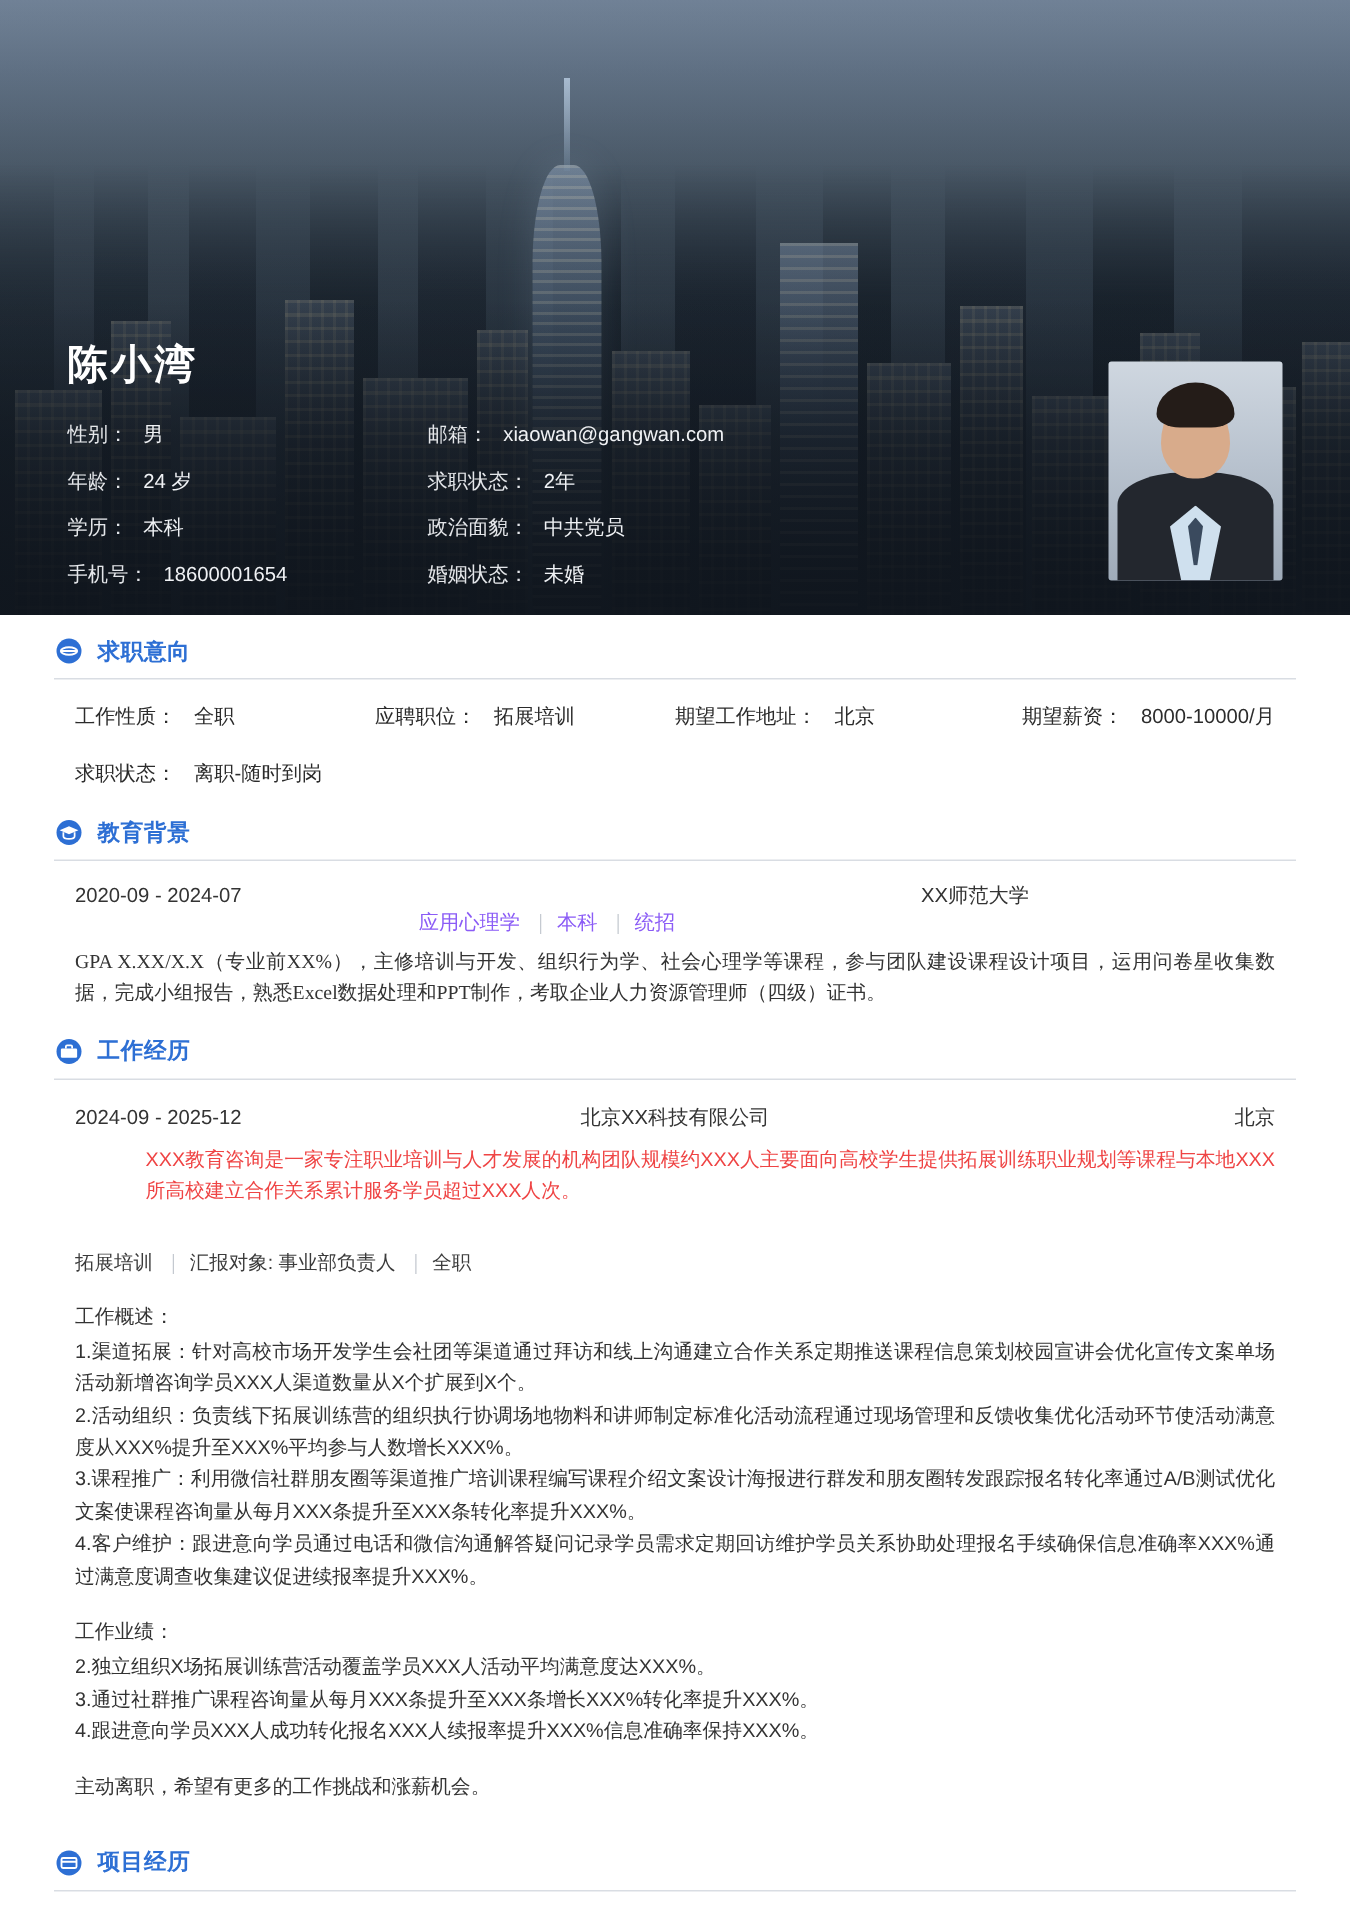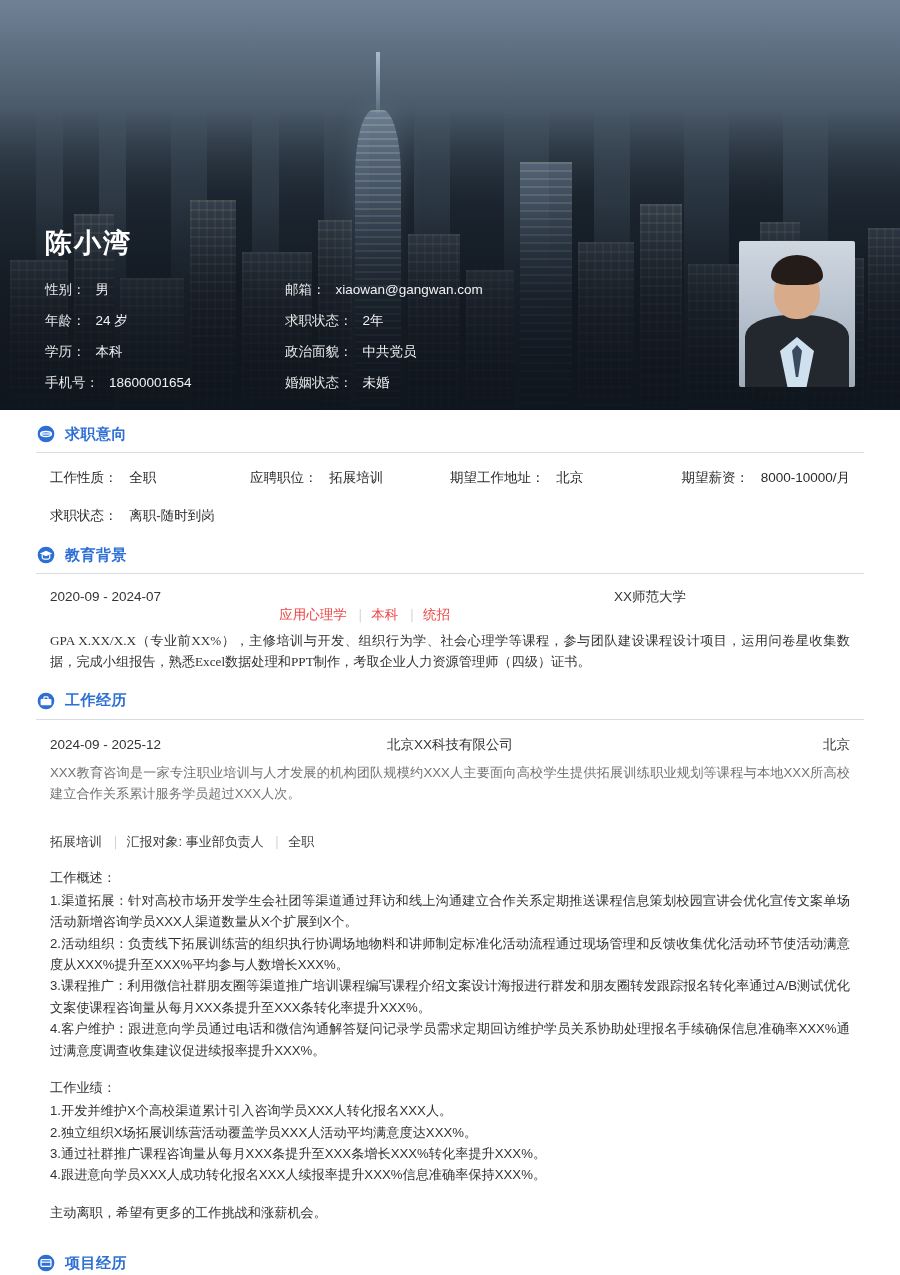--- a/index.html
+++ b/index.html
@@ -231,21 +231,21 @@
   
   .edu-row {
     display: grid;
     grid-template-columns: 1fr 1fr;
     align-items: baseline;
     font-size: 13.5px;
     padding: 6px 14px 0 14px;
   }
   .edu-row .c1 { text-align: left; }
   .edu-row .c2 { text-align: center; }
-  .edu-row .c3 { text-align: right; color: #ef4444; }
+  .edu-row .c3 { text-align: right; color: #8b5cf6; }
   .edu-tags span + span::before {
     content: "│";
     color: #c3c8cf;
     margin: 0 7px;
     font-size: 11px;
   }
   .edu-desc {
     padding: 6px 14px 4px 14px;
     font-size: 13.2px;
     line-height: 1.62;
@@ -261,23 +261,24 @@
     align-items: baseline;
     font-size: 13.5px;
     padding: 8px 14px 0 14px;
   }
   .job-row .c2 { text-align: center; }
   .job-row .c3 { text-align: right; }
   .job-block { padding: 0 14px; }
   .job-intro {
     font-size: 13.2px;
     line-height: 1.62;
-    color: #737373;
+    color: #ef4444;
     margin-top: 8px;
     text-align: justify;
+    margin-left: 47px;
   }
   .job-tags {
     font-size: 13px;
     color: #3b3b3b;
     margin-top: 28px;
   }
   .job-tags span + span::before {
     content: "│";
     color: #c3c8cf;
     margin: 0 7px;
@@ -458,21 +459,20 @@
     <div class="job-detail">
       <span class="hdr">工作概述：</span>
       <p>1.渠道拓展：针对高校市场开发学生会社团等渠道通过拜访和线上沟通建立合作关系定期推送课程信息策划校园宣讲会优化宣传文案单场活动新增咨询学员XXX人渠道数量从X个扩展到X个。</p>
       <p>2.活动组织：负责线下拓展训练营的组织执行协调场地物料和讲师制定标准化活动流程通过现场管理和反馈收集优化活动环节使活动满意度从XXX%提升至XXX%平均参与人数增长XXX%。</p>
       <p>3.课程推广：利用微信社群朋友圈等渠道推广培训课程编写课程介绍文案设计海报进行群发和朋友圈转发跟踪报名转化率通过A/B测试优化文案使课程咨询量从每月XXX条提升至XXX条转化率提升XXX%。</p>
       <p>4.客户维护：跟进意向学员通过电话和微信沟通解答疑问记录学员需求定期回访维护学员关系协助处理报名手续确保信息准确率XXX%通过满意度调查收集建议促进续报率提升XXX%。</p>
     </div>
 
     <div class="job-detail">
       <span class="hdr">工作业绩：</span>
-      <p>1.开发并维护X个高校渠道累计引入咨询学员XXX人转化报名XXX人。</p>
       <p>2.独立组织X场拓展训练营活动覆盖学员XXX人活动平均满意度达XXX%。</p>
       <p>3.通过社群推广课程咨询量从每月XXX条提升至XXX条增长XXX%转化率提升XXX%。</p>
       <p>4.跟进意向学员XXX人成功转化报名XXX人续报率提升XXX%信息准确率保持XXX%。</p>
     </div>
 
     <div class="job-detail">主动离职，希望有更多的工作挑战和涨薪机会。</div>
   </div>
 
   <div class="section-head" style="margin-top:16px;">
     <svg class="sec-icon" viewBox="0 0 24 24">

